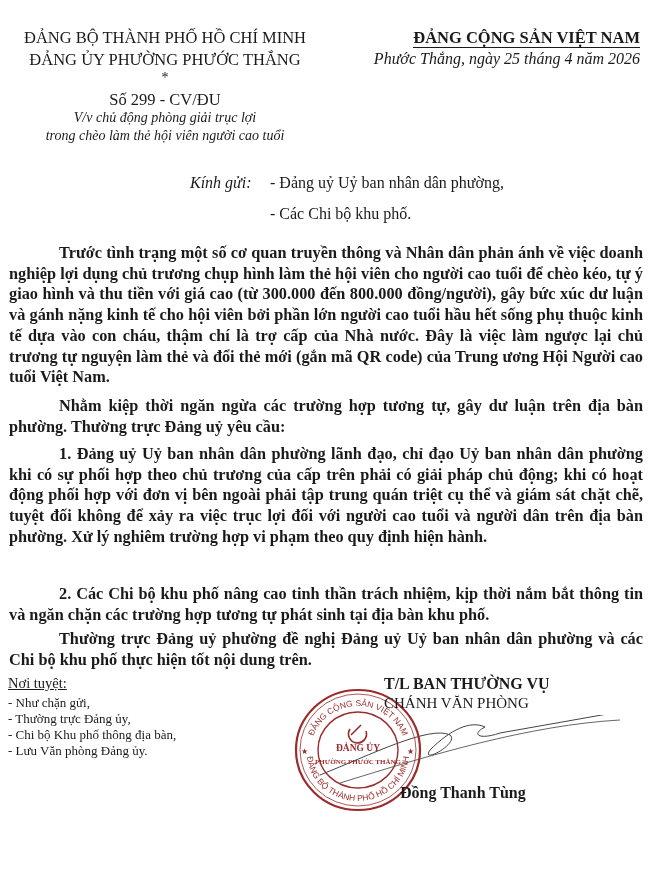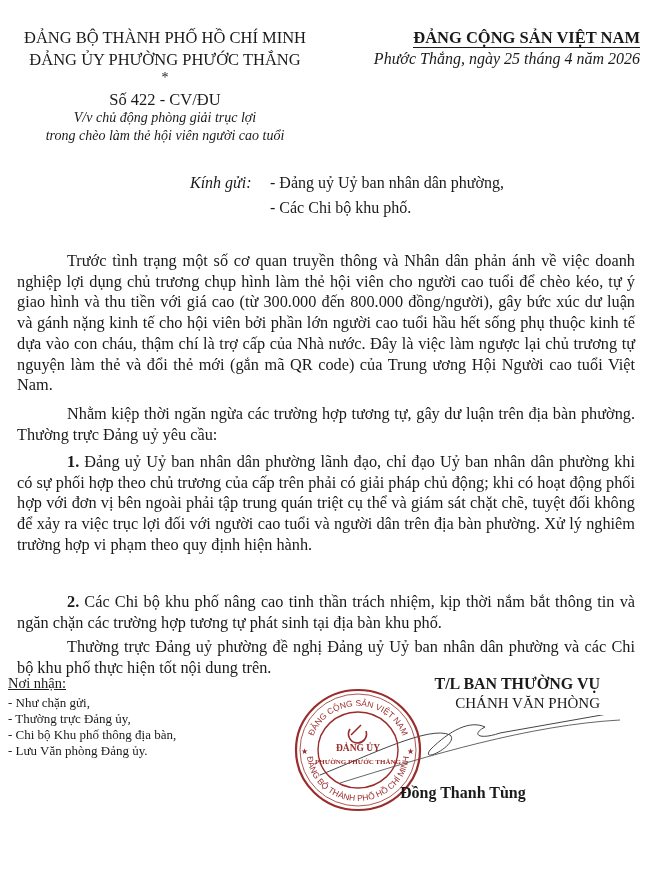--- a/index.html
+++ b/index.html
@@ -12,44 +12,44 @@
   .star { top:70px; font-size:14px; }
   .so { top:90px; font-size:16.5px; }
   .vv1 { top:110px; font-size:14px; font-style:italic; }
   .vv2 { top:128px; font-size:14px; font-style:italic; }
   .hdr-right { left:340px; width:300px; text-align:right; }
   .r1 { top:28px; font-size:16.5px; font-weight:bold; }
   .r1 span { border-bottom:1.3px solid #1a1a1a; }
   .r2 { top:50px; font-size:16px; font-style:italic; }
   .kg { top:174px; left:190px; font-size:16px; font-style:italic;text-align:center; }
   .kg1 { top:174px; left:270px; font-size:16px; }
-  .kg2 { top:199px; left:270px; font-size:16px; }
+  .kg2 { top:205px; left:270px; font-size:16px; }
   .body { position:absolute; left:9px; width:634px; font-size:16.3px; line-height:20.7px; text-align:justify; }
-  .body p { margin:8px; text-indent:50px; }
+  .body p { margin:0; text-indent:50px;font-weight:bold; }
   .p1 { top:243px; }
   .p2 { top:396px; }
   .p3 { top:444px; }
   .p4 { top:584px; }
   .p5 { top:629px; }
   .nn-title { top:675px; left:8px; font-size:14.5px; text-decoration:underline; }
   .nn-item { left:8px; font-size:13px; }
-  .sig { left:370px; width:230px; text-align:right; }
+  .sig { left:384px; width:230px; text-align:left; }
   .sig1 { top:675px; font-size:16px; font-weight:bold; }
   .sig2 { top:695px; font-size:15px; }
   .sig3 { top:784px; font-size:16px; font-weight:bold; left:400px; }
   .stamp { position:absolute; left:293px; top:687px; width:130px; height:126px; }
   .signature { position:absolute; left:310px; top:715px; width:320px; height:70px; }
 </style>
 </head>
 <body>
 
 <div class="abs hdr-left h1">ĐẢNG BỘ THÀNH PHỐ HỒ CHÍ MINH</div>
 <div class="abs hdr-left h2">ĐẢNG ỦY PHƯỜNG PHƯỚC THẮNG</div>
 <div class="abs hdr-left star">*</div>
-<div class="abs hdr-left so">Số 422 - CV/ĐU</div>
+<div class="abs hdr-left so">Số 299 - CV/ĐU</div>
 <div class="abs hdr-left vv1">V/v chủ động phòng giải trục lợi</div>
 <div class="abs hdr-left vv2">trong chèo làm thẻ hội viên người cao tuổi</div>
 
 <div class="abs hdr-right r1"><span>ĐẢNG CỘNG SẢN VIỆT NAM</span></div>
 <div class="abs hdr-right r2">Phước Thắng, ngày 25 tháng 4 năm 2026</div>
 
 <div class="abs kg">Kính gửi:</div>
 <div class="abs kg1">- Đảng uỷ Uỷ ban nhân dân phường,</div>
 <div class="abs kg2">- Các Chi bộ khu phố.</div>
 
@@ -62,21 +62,21 @@
 <div class="body p3">
     <p><b>1.</b><span> Đảng uỷ Uỷ ban nhân dân phường lãnh đạo, chỉ đạo Uỷ ban nhân dân phường khi có sự phối hợp theo chủ trương của cấp trên phải có giải pháp chủ động; khi có hoạt động phối hợp với đơn vị bên ngoài phải tập trung quán triệt cụ thể và giám sát chặt chẽ, tuyệt đối không để xảy ra việc trục lợi đối với người cao tuổi và người dân trên địa bàn phường. Xử lý nghiêm trường hợp vi phạm theo quy định hiện hành.</span></p>
   </div>
 <div class="body p4">
     <p><b>2.</b><span> Các Chi bộ khu phố nâng cao tinh thần trách nhiệm, kịp thời nắm bắt thông tin và ngăn chặn các trường hợp tương tự phát sinh tại địa bàn khu phố.</span></p>
   </div>
 <div class="body p5">
     <p>Thường trực Đảng uỷ phường đề nghị Đảng uỷ Uỷ ban nhân dân phường và các Chi bộ khu phố thực hiện tốt nội dung trên.</p>
   </div>
 
-<div class="abs nn-title">Nơi nhận:</div>
+<div class="abs nn-title">Nơi tuyệt:</div>
 <div class="abs nn-item" style="top:695px">- Như chặn gửi,</div>
 <div class="abs nn-item" style="top:711px">- Thường trực Đảng ủy,</div>
 <div class="abs nn-item" style="top:727px">- Chi bộ Khu phố thông địa bàn,</div>
 <div class="abs nn-item" style="top:743px">-  Lưu Văn phòng Đảng ủy.</div>
 
 <svg class="signature" viewBox="0 0 320 70">
   <path d="M10 60 C 60 40, 120 10, 140 20 C 150 28, 110 50, 120 35 C 140 15, 160 5, 175 12 C 160 20, 170 25, 190 18 L 320 -5" fill="none" stroke="#444" stroke-width="1"></path>
   <path d="M30 68 C 120 40, 220 10, 310 5" fill="none" stroke="#555" stroke-width="0.9"></path>
 </svg>
 

